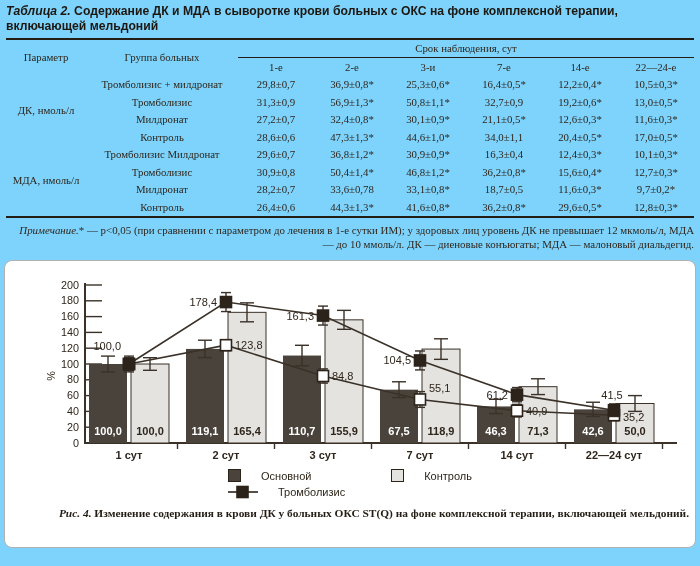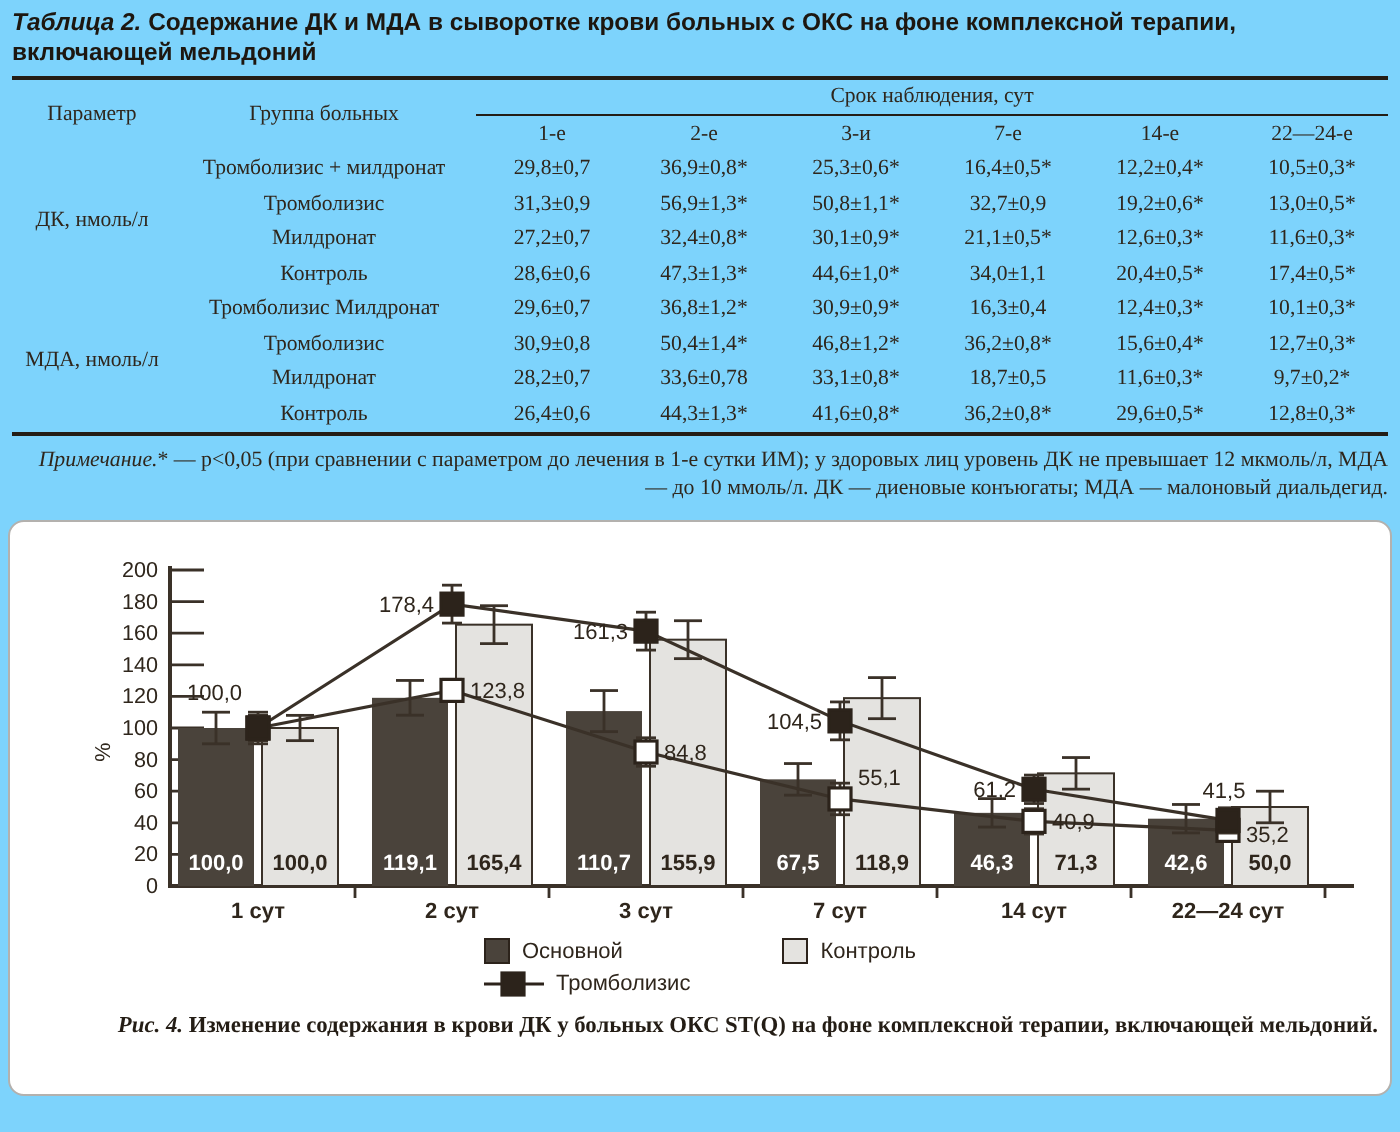--- a/index.html
+++ b/index.html
@@ -18,21 +18,21 @@
   td.c-param{text-align:left;margin-left:29px;}
   
   .note{margin-top:5px;font-size:10.9px;line-height:1.32;color:#2f261c;text-align:right;}
   .note .n-label{font-style:italic;}
   
   .panel{margin:9px 0 0 -2px;width:692px;height:288px;box-sizing:border-box;border:1px solid #b3b1ae;border-radius:8px;
          background:#fff;padding:10px 6px 4px;}
   .chart-svg{display:block;}
   .legend{display:grid;grid-template-columns:auto auto;column-gap:46px;row-gap:3px;width:max-content;margin:2px auto 0;
           font-family:"Liberation Sans",sans-serif;font-size:11px;color:#2f261c;}
-  .lg-item{display:flex;align-items:center;gap:6px;white-space:nowrap;}
+  .lg-item{display:flex;align-items:center;gap:20px;white-space:nowrap;}
   .swatch{width:13px;height:13px;box-sizing:border-box;border:1.3px solid #2c231b;display:inline-block;}
   .swatch.dark{background:#4a433b;}
   .swatch.light{background:#e4e3e0;}
   .caption{margin-top:8px;padding-left:36px;font-size:11.4px;font-weight:bold;color:#241d15;text-align:right;}
   .caption .cap-label{font-style:italic;}
   .subcaption{margin-top:4px;padding-left:36px;font-size:11px;color:#2f261c;}
 </style>
 </head>
 <body>
 
@@ -98,21 +98,21 @@
           <td>12,6±0,3*</td>
           <td>11,6±0,3*</td>
         </tr>
         <tr>
           <td>Контроль</td>
           <td>28,6±0,6</td>
           <td>47,3±1,3*</td>
           <td>44,6±1,0*</td>
           <td>34,0±1,1</td>
           <td>20,4±0,5*</td>
-          <td>17,4±0,5*</td>
+          <td>17,0±0,5*</td>
         </tr>
         <tr>
           <td class="c-param" rowspan="4">МДА, нмоль/л</td>
           <td>Тромболизис Милдронат</td>
           <td>29,6±0,7</td>
           <td>36,8±1,2*</td>
           <td>30,9±0,9*</td>
           <td>16,3±0,4</td>
           <td>12,4±0,3*</td>
           <td>10,1±0,3*</td>

